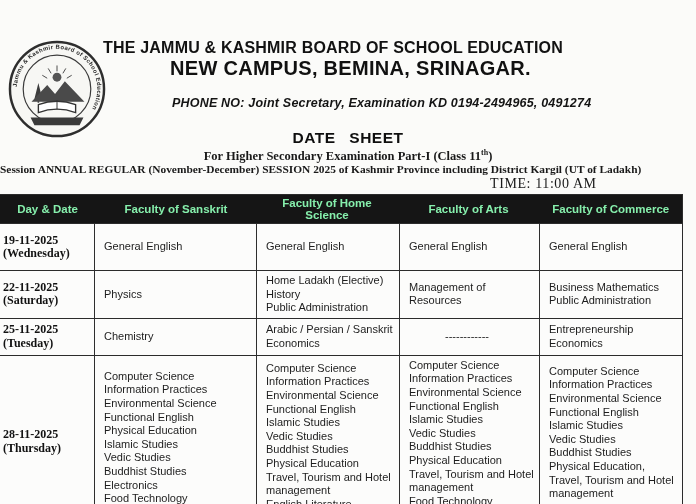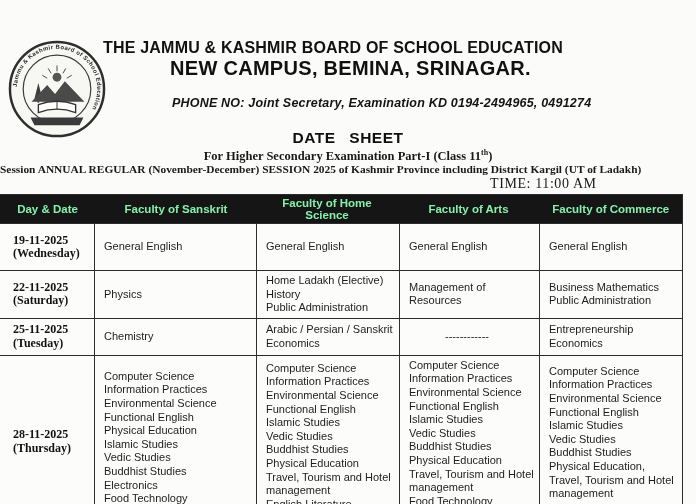--- a/index.html
+++ b/index.html
@@ -58,21 +58,21 @@
   .t-row{display:flex;border-top:1.5px solid #2b2b2b;}
   .t-cell{
     box-sizing:border-box;border-right:1.4px solid #2e2e2e;
     display:flex;flex-direction:column;justify-content:center;
     padding:3px 4px 3px 9px;font-size:11px;line-height:13.6px;color:#1d1d1d;
   }
   .t-cell:last-child{border-right:none;}
   .t-cell.top{justify-content:flex-start;}
   .date-cell{
     font-family:"Liberation Serif", serif;font-weight:bold;font-size:12px;
-    line-height:13.5px;color:#121212;padding-left:13px;
+    line-height:13.5px;color:#121212;padding-left:3px;
   }
   .cell-line{white-space:normal;}
   .cell-line.dashes{text-align:center;padding-right:10px;}
   .c0{width:95px;}.c1{width:162px;}.c2{width:143px;}.c3{width:140px;}.c4{width:141.5px;}
 </style>
 </head>
 <body>
 
 <div id="page">
 

